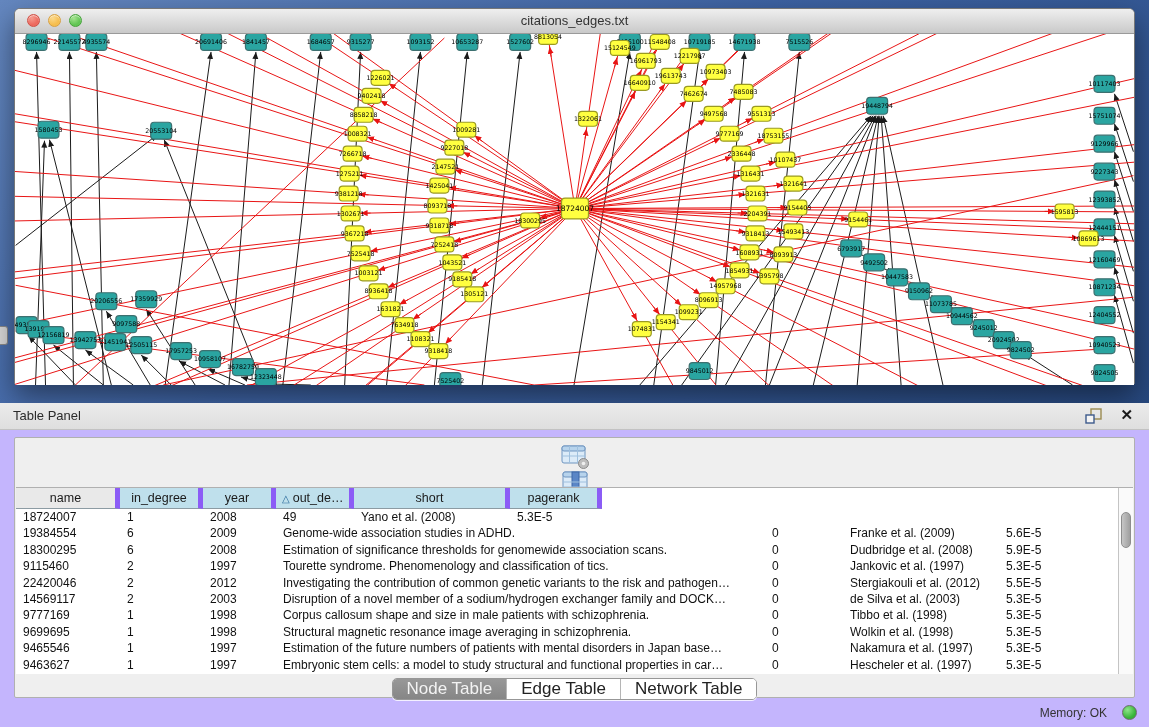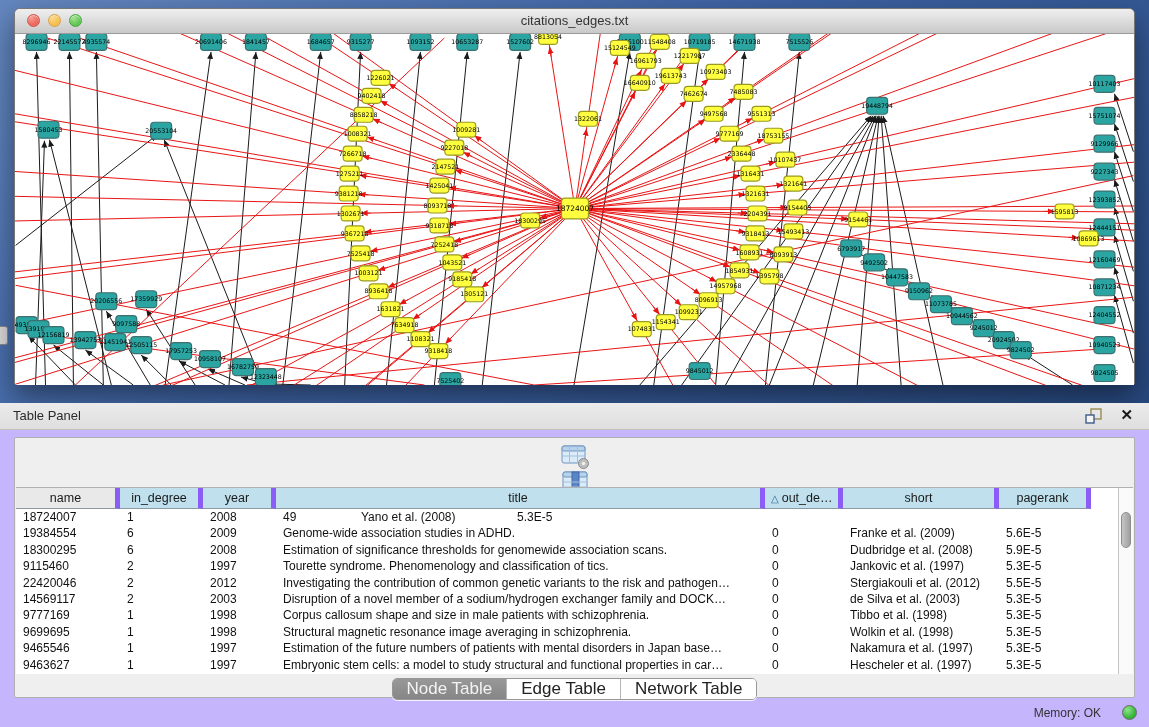--- a/index.html
+++ b/index.html
@@ -62,21 +62,21 @@
     background:linear-gradient(90deg,#c6c6c6,#9f9f9f);border:1px solid #8d8d8d;}
 
   .tabs-row{height:30px;display:flex;align-items:center;justify-content:center;}
   .segmented{display:flex;height:20px;border:1px solid #979797;border-radius:5px;overflow:hidden;
     background:#fff;box-shadow:0 1px 0 rgba(255,255,255,.8);}
   .seg{padding:0 14px;font-size:17px;line-height:20px;color:#222;background:#fff;border-right:1px solid #b5b5b5;}
   .seg:last-child{border-right:none;}
   .seg.selected{background:linear-gradient(#989898,#868686);color:#f3f3f3;}
 
   .status-bar{position:absolute;left:0;bottom:0;width:1149px;height:30px;}
-  .memory{position:absolute;right:12px;bottom:7px;display:flex;align-items:center;gap:21px;}
+  .memory{position:absolute;right:12px;bottom:7px;display:flex;align-items:center;gap:15px;}
   .memory .lbl{font-size:12px;color:#333;}
   .memory .dot{width:15px;height:15px;border-radius:50%;border:1px solid #6a6a6a;
     background:radial-gradient(circle at 35% 30%,#8fe58a,#35b437 65%);box-sizing:border-box;}
 </style>
 </head>
 <body>
 
 <div class="app">
 
   <div class="net-frame">
@@ -829,21 +829,20 @@
               <span>▼</span>
             </span>
         </div>
       </div>
 
       <div class="table-wrap">
         <div class="thead">
           <div class="th gray c0">name</div>
           <div class="th c1">in_degree</div>
           <div class="th c2">year</div>
-          <div class="th c3">title</div>
           <div class="th left c4"><span class="sort">△</span><span>out_de…</span></div>
           <div class="th c5">short</div>
           <div class="th c6">pagerank</div>
         </div>
         <div class="tbody" id="tbody">
             <div class="tr">
               <div class="td c0">18724007</div>
               <div class="td c1">1</div>
               <div class="td c2">2008</div>
               <div class="td c4">49</div>

